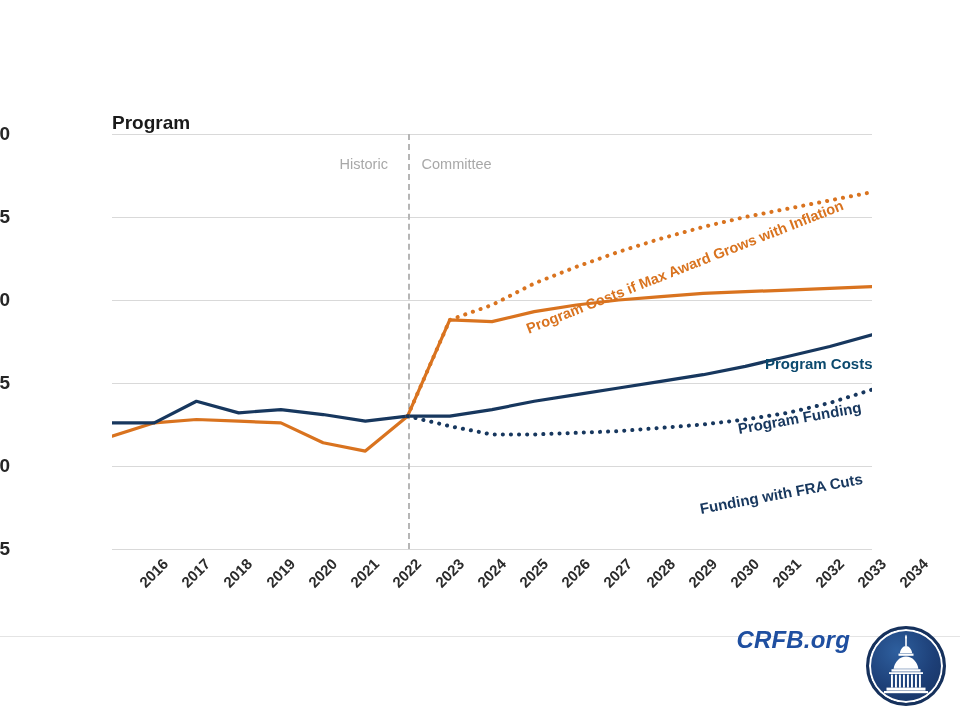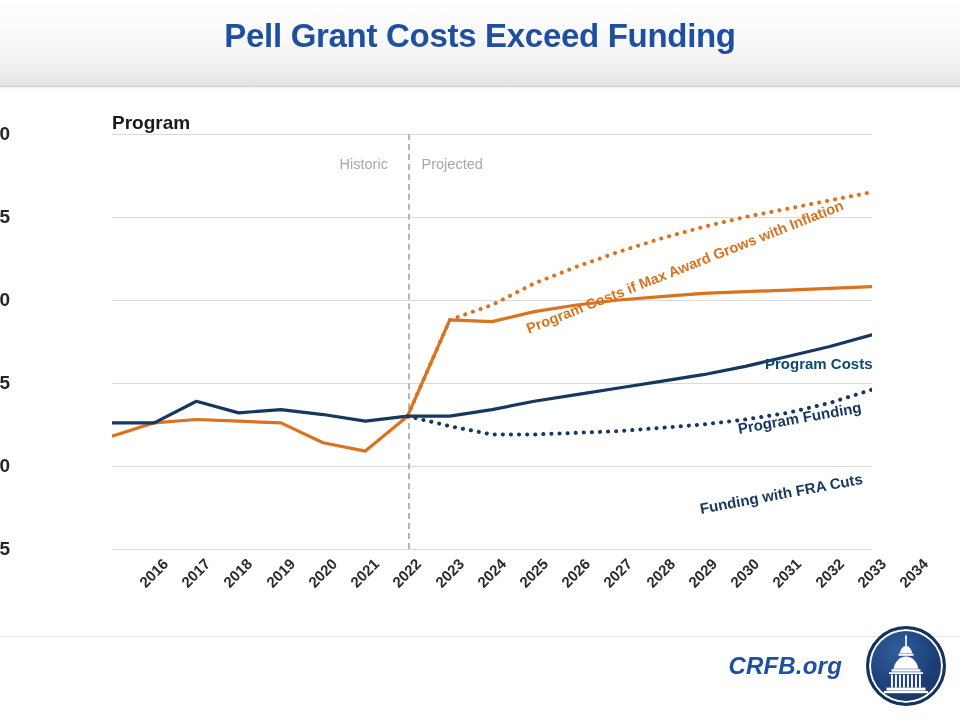--- a/index.html
+++ b/index.html
@@ -143,21 +143,21 @@
     left: 10px; top: 648px; width: 660px;
     font-size: 13.5px;
     font-style: italic;
     line-height: 1.45;
     color: #2d2d2d;
     font-family: "Liberation Sans", sans-serif;
   }
   #brand {
     position: absolute;
     right: 14px; bottom: 14px;
-    display: flex; align-items: center; gap: 24px; margin-left: 48px;
+    display: flex; gap: 16px; margin-left: 48px;
   }
   #brand-text {
     font-size: 24px;
     font-weight: bold;
     font-style: italic;
     color: #1f4fa0;
     letter-spacing: 0.2px;
   }
   #brand-logo {
     width: 74px; height: 74px;
@@ -167,23 +167,20 @@
     box-shadow: 0 0 0 2px #ffffff inset;
     position: relative;
     overflow: hidden;
   }
 </style>
 </head>
 <body>
 
 <div id="slide">
 
-  <div id="title-band">
-    <div id="page-title">Pell Grant Costs Exceed Funding</div>
-  </div>
 
   <div id="chart-area">
 
     <div id="axis-unit">Program</div>
 
     <div id="plot">
       <div id="gridlines">
           <div class="gridline" style="top: 415px;"></div>
           <div class="gridline" style="top: 332px;"></div>
           <div class="gridline" style="top: 249px;"></div>
@@ -194,21 +191,21 @@
       <div id="yticks">
           <div class="ytick" style="top: 415px;">$15</div>
           <div class="ytick" style="top: 332px;">$20</div>
           <div class="ytick" style="top: 249px;">$25</div>
           <div class="ytick" style="top: 166px;">$30</div>
           <div class="ytick" style="top: 83px;">$35</div>
           <div class="ytick" style="top: 0px;">$40</div>
         </div>
       <div id="divider" style="left: 295.556px;"></div>
       <div class="era-label" id="era-historic" style="left: 227.556px;">Historic</div>
-      <div class="era-label" id="era-projected" style="left: 309.556px;">Projected</div>
+      <div class="era-label" id="era-projected" style="left: 309.556px;">Committee</div>
       <svg id="lines" width="760" height="415">
           <polyline points="0.00,302.12 42.22,288.84 84.44,285.52 126.67,287.18 168.89,288.84 211.11,308.76 253.33,317.06 295.56,282.20 337.78,185.92 380.00,187.58 422.22,177.62 464.44,170.98 506.67,166.00 548.89,162.68 591.11,159.36 633.33,157.70 675.56,156.04 717.78,154.38 760.00,152.72" fill="none" stroke="#d9731f" stroke-linejoin="round" stroke-linecap="round" stroke-width="3.2"></polyline>
           <polyline points="0.00,288.84 42.22,288.84 84.44,267.26 126.67,278.88 168.89,275.56 211.11,280.54 253.33,287.18 295.56,282.20 337.78,282.20 380.00,275.56 422.22,267.26 464.44,260.62 506.67,253.98 548.89,247.34 591.11,240.70 633.33,232.40 675.56,222.44 717.78,212.48 760.00,200.86" fill="none" stroke="#17375e" stroke-linejoin="round" stroke-linecap="round" stroke-width="3.2"></polyline>
           <polyline points="295.56,282.20 337.78,185.92 380.00,170.98 422.22,149.40 464.44,132.80 506.67,117.86 548.89,104.58 591.11,92.96 633.33,83.00 675.56,74.70 717.78,66.40 760.00,58.10" fill="none" stroke="#d9731f" stroke-linejoin="round" stroke-linecap="round" stroke-width="4" stroke-dasharray="0.1 8"></polyline>
           <polyline points="295.56,282.20 337.78,292.16 380.00,300.46 422.22,300.46 464.44,298.80 506.67,297.14 548.89,293.82 591.11,290.50 633.33,285.52 675.56,278.88 717.78,268.92 760.00,255.64" fill="none" stroke="#17375e" stroke-linejoin="round" stroke-linecap="round" stroke-width="4" stroke-dasharray="0.1 8"></polyline>
         </svg>
     </div>
 
     <div id="xaxis">
         <div class="xtick" style="left: 14px;">2016</div>

